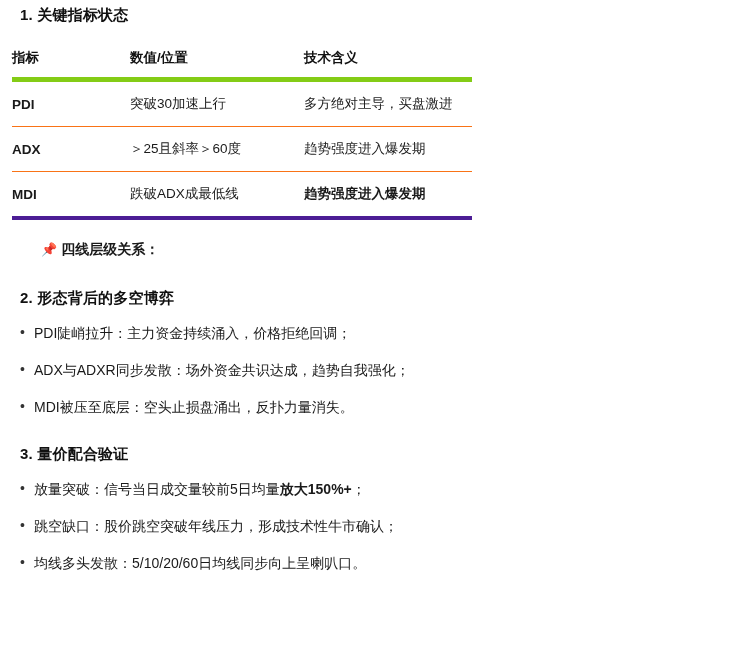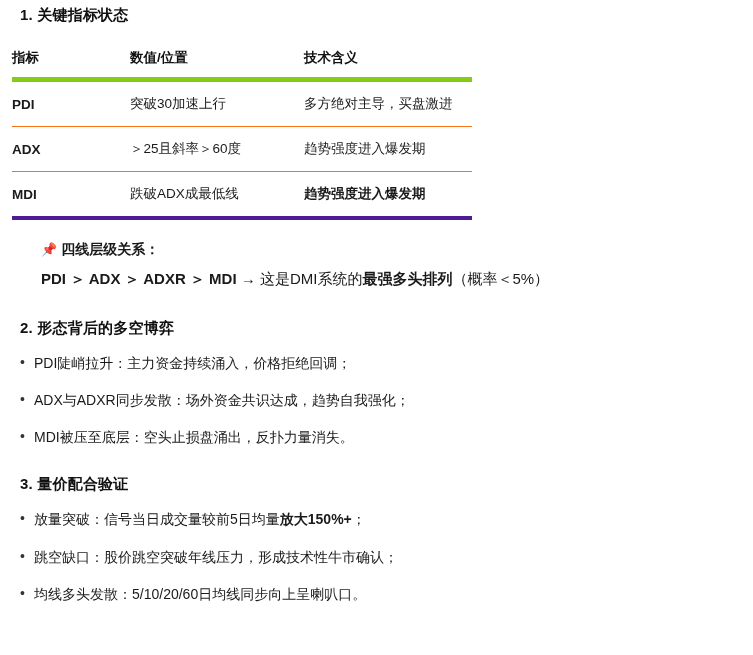--- a/index.html
+++ b/index.html
@@ -155,23 +155,20 @@
         <td class="col-val">跌破ADX成最低线</td>
         <td class="col-mean bold-meaning">趋势强度进入爆发期</td>
       </tr>
     </tbody>
   </table>
 
   <div class="callout">
     <div class="line1">
       <span class="pin">📌</span><span>四线层级关系：</span>
     </div>
-    <div class="line2">
-      <span class="chain">PDI ＞ ADX ＞ ADXR ＞ MDI</span><span class="arrow"> → 这是DMI系统的</span><span class="strongest">最强多头排列</span><span class="prob">（概率＜5%）</span>
-    </div>
   </div>
 
   <h2 class="section-title spaced">2. 形态背后的多空博弈</h2>
 
   <ul class="bullets">
     <li>
       <span class="lead">PDI陡峭拉升</span><span>：</span><span>主力资金持续涌入，价格拒绝回调；</span>
     </li>
     <li>
       <span class="lead">ADX与ADXR同步发散</span><span>：</span><span>场外资金共识达成，趋势自我强化；</span>

